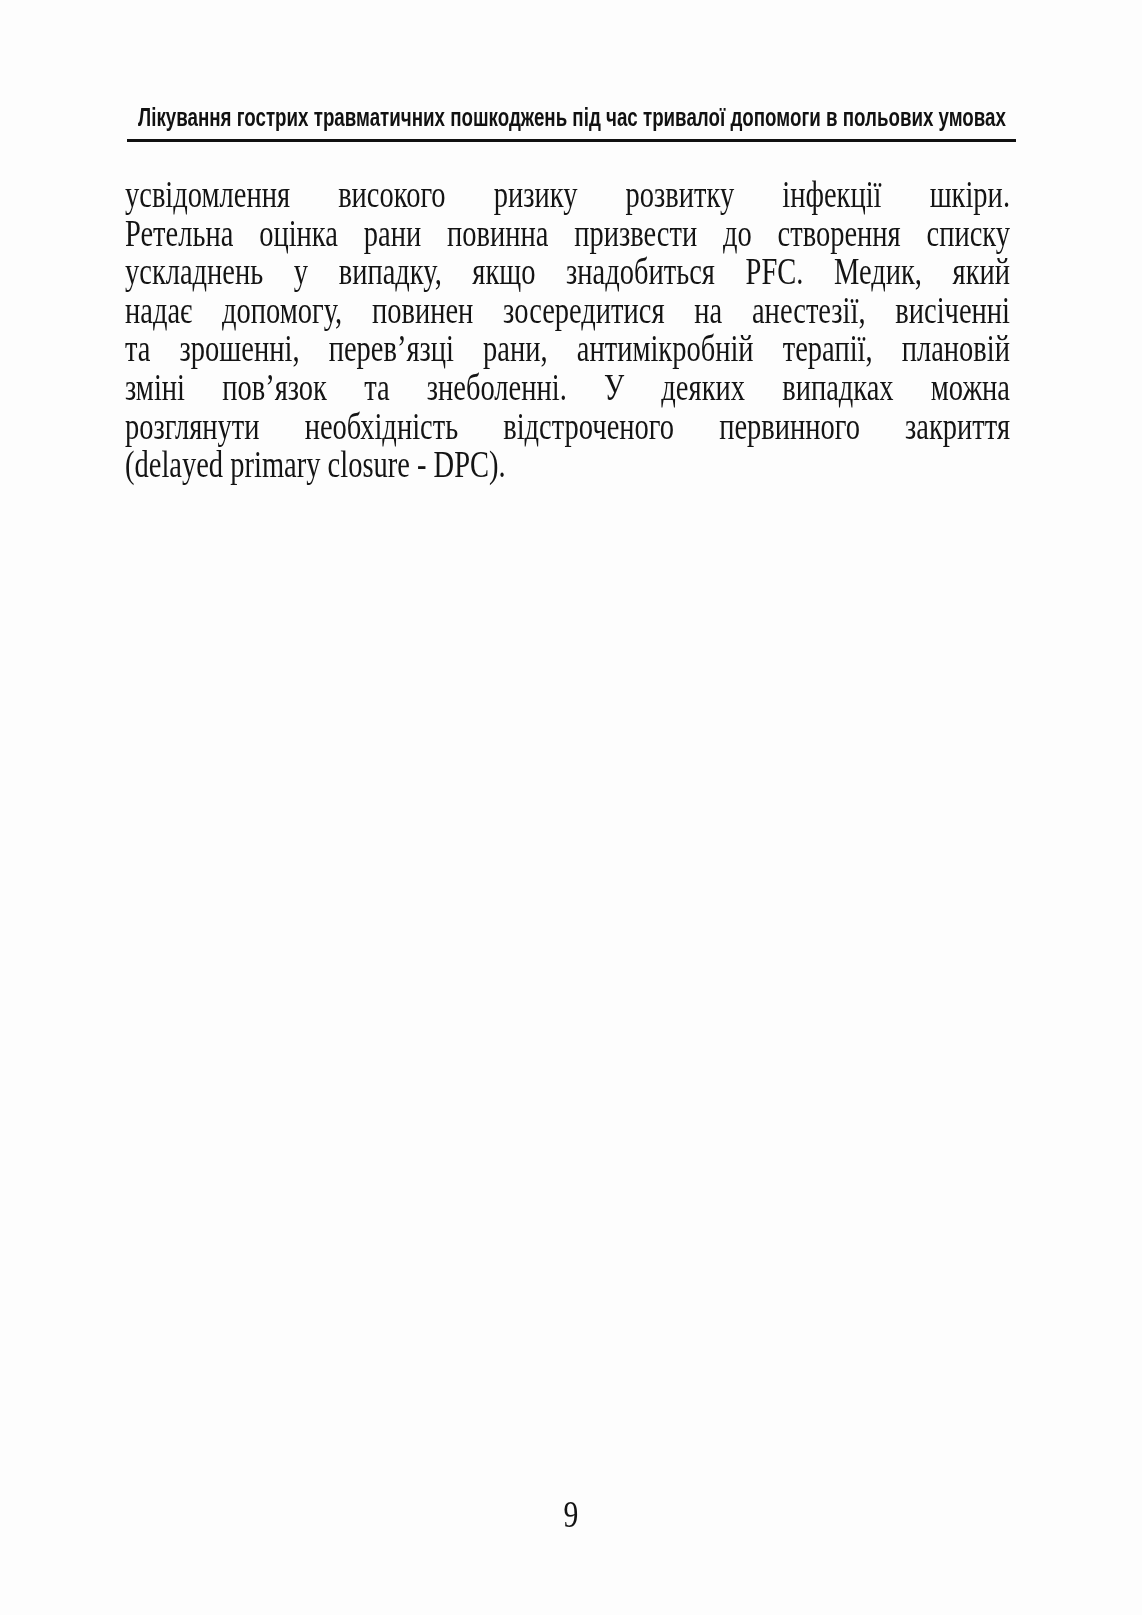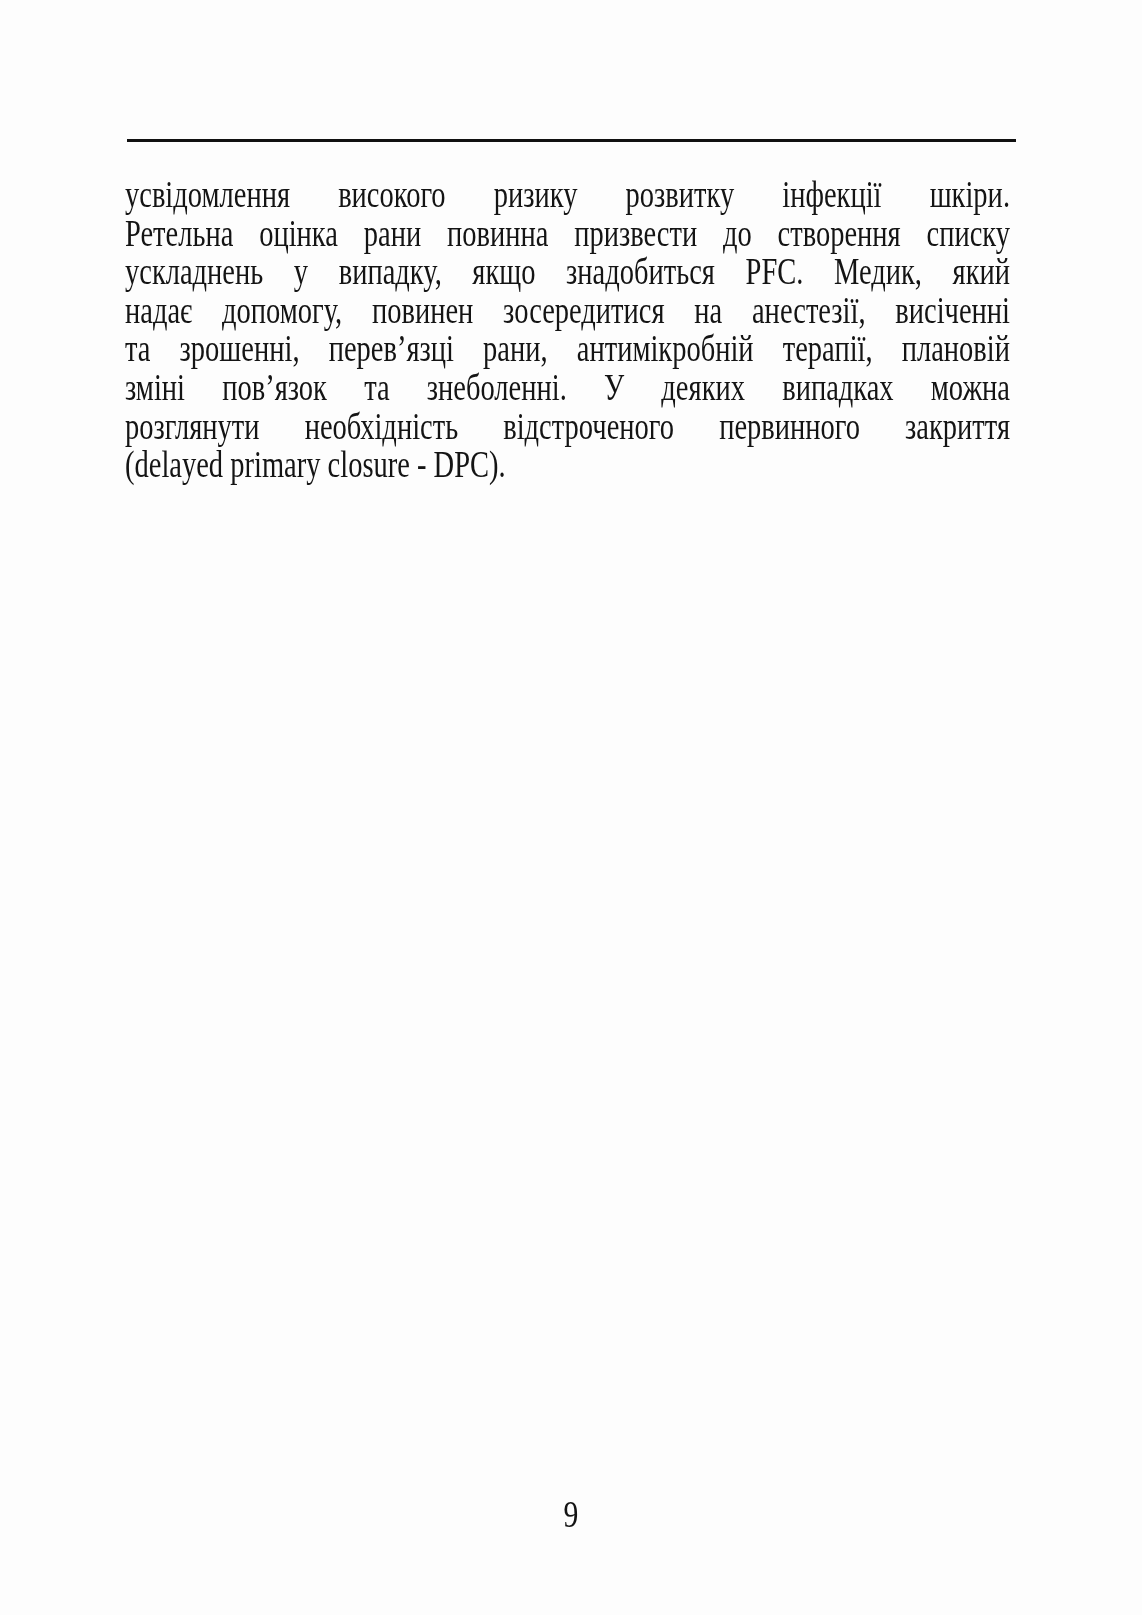--- a/index.html
+++ b/index.html
@@ -76,20 +76,23 @@
     font-size: 38px;
     line-height: 40px;
     color: #141414;
   }
 </style>
 </head>
 <body>
 
 <div class="page">
 
+  <div class="running-header">
+    <div class="running-header-inner">Лікування гострих травматичних пошкоджень під час тривалої допомоги в польових умовах</div>
+  </div>
   <div class="header-rule"></div>
 
   <div class="body-block">
     <div class="jline">усвідомлення високого ризику розвитку інфекції шкіри.</div>
     <div class="jline">Ретельна оцінка рани повинна призвести до створення списку</div>
     <div class="jline">ускладнень у випадку, якщо знадобиться PFC. Медик, який</div>
     <div class="jline">надає допомогу, повинен зосередитися на анестезії, висіченні</div>
     <div class="jline">та зрошенні, перев’язці рани, антимікробній терапії, плановій</div>
     <div class="jline">зміні пов’язок та знеболенні. У деяких випадках можна</div>
     <div class="jline">розглянути необхідність відстроченого первинного закриття</div>

